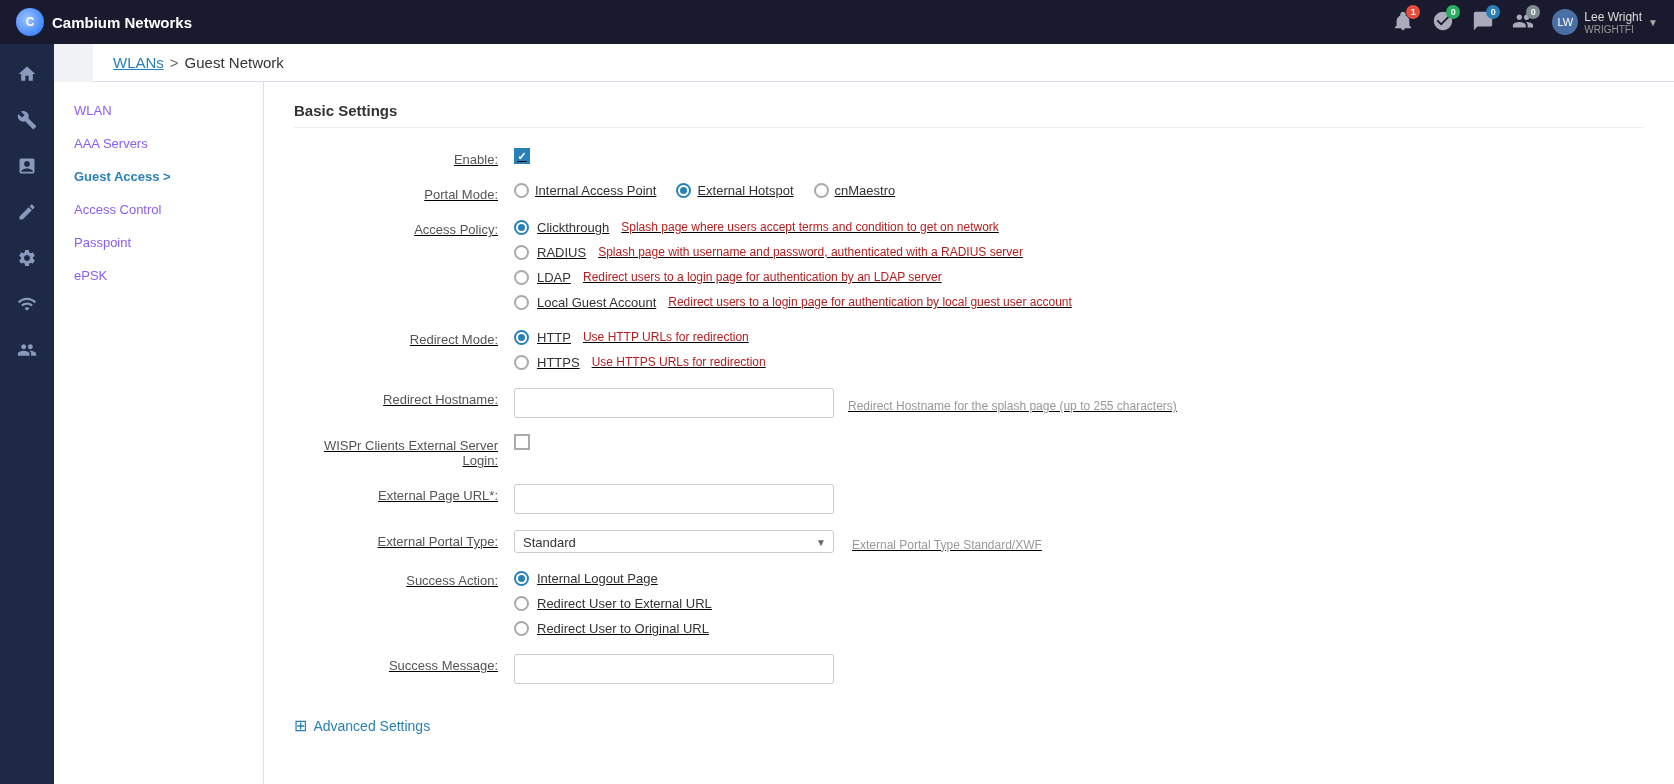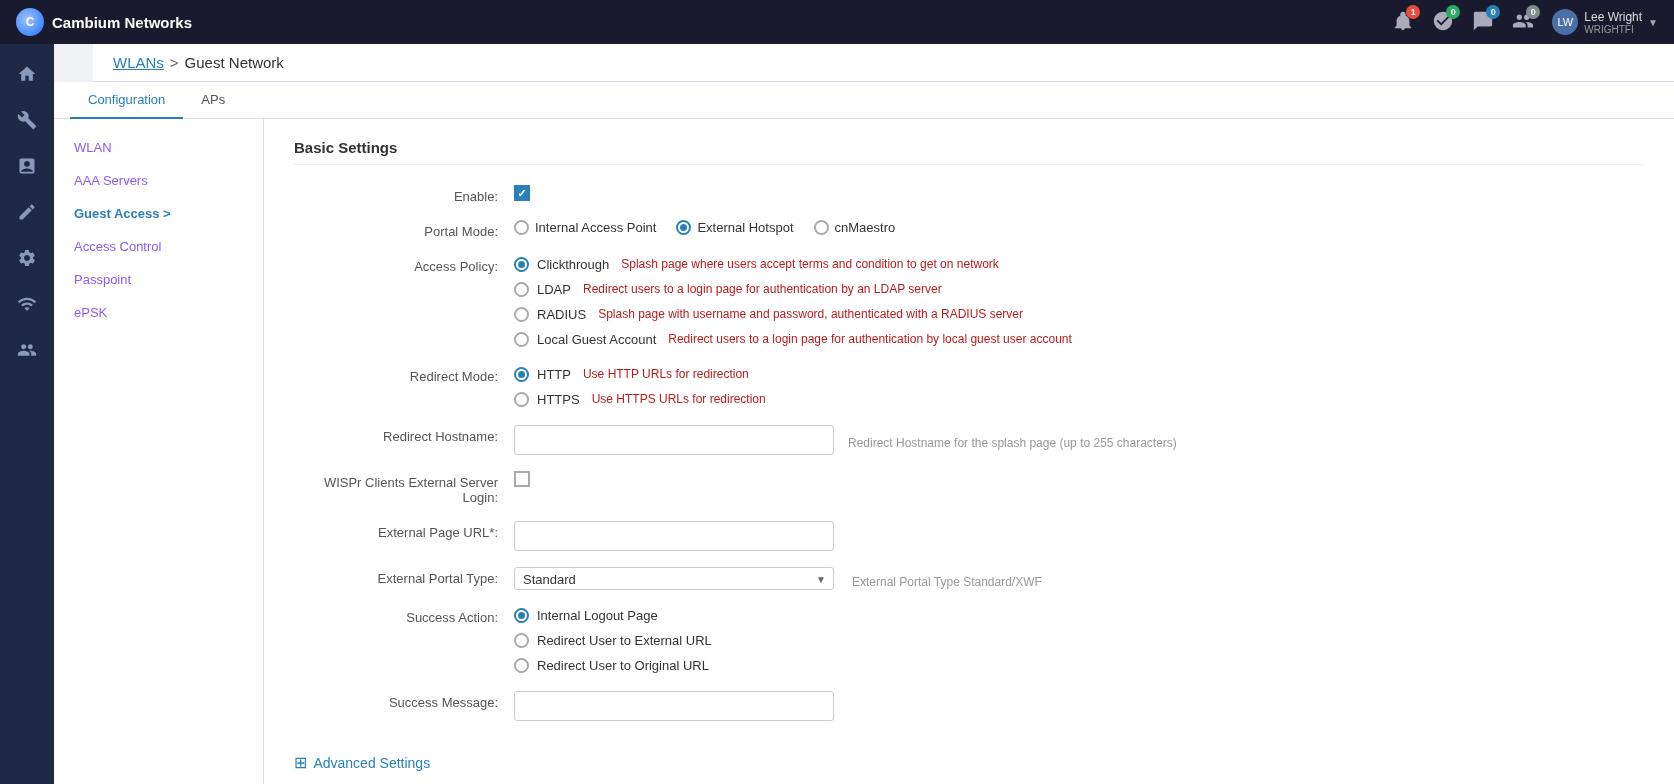--- a/index.html
+++ b/index.html
@@ -134,20 +134,21 @@
       margin-bottom: 20px;
       padding-bottom: 8px;
       border-bottom: 1px solid #eee;
     }
 
     
     .form-row {
       display: flex;
       align-items: flex-start;
       margin-bottom: 16px;
+      text-decoration: underline;
     }
     .form-label {
       width: 220px;
       text-align: right;
       padding-right: 16px;
       padding-top: 4px;
       color: #555;
       font-size: 13px;
       flex-shrink: 0;
     }
@@ -331,24 +332,20 @@
   </div>
 
   <div class="content-area">
 
     <div class="breadcrumb-bar">
       <span class="breadcrumb-link">WLANs</span>
       <span class="breadcrumb-sep">&gt;</span>
       <span class="breadcrumb-current">Guest Network</span>
     </div>
 
-    <div class="tab-bar">
-      <div class="tab active">Configuration</div>
-      <div class="tab">APs</div>
-    </div>
 
     <div class="two-panel">
 
       <div class="left-nav">
         <div class="left-nav-item">WLAN</div>
         <div class="left-nav-item">AAA Servers</div>
         <div class="left-nav-item active">Guest Access &gt;</div>
         <div class="left-nav-item">Access Control</div>
         <div class="left-nav-item">Passpoint</div>
         <div class="left-nav-item">ePSK</div>
@@ -387,27 +384,27 @@
         <div class="form-row">
           <div class="form-label">Access Policy:</div>
           <div class="form-content">
             <div class="policy-option">
               <div class="radio-btn selected"></div>
               <span class="policy-text">Clickthrough</span>
               <span class="policy-desc">Splash page where users accept terms and condition to get on network</span>
             </div>
             <div class="policy-option">
               <div class="radio-btn"></div>
+              <span class="policy-text">RADIUS</span>
+              <span class="policy-desc">Splash page with username and password, authenticated with a RADIUS server</span>
+            </div>
+            <div class="policy-option">
+              <div class="radio-btn"></div>
               <span class="policy-text">LDAP</span>
               <span class="policy-desc">Redirect users to a login page for authentication by an LDAP server</span>
-            </div>
-            <div class="policy-option">
-              <div class="radio-btn"></div>
-              <span class="policy-text">RADIUS</span>
-              <span class="policy-desc">Splash page with username and password, authenticated with a RADIUS server</span>
             </div>
             <div class="policy-option">
               <div class="radio-btn"></div>
               <span class="policy-text">Local Guest Account</span>
               <span class="policy-desc">Redirect users to a login page for authentication by local guest user account</span>
             </div>
           </div>
         </div>
 
         <div class="form-row">

